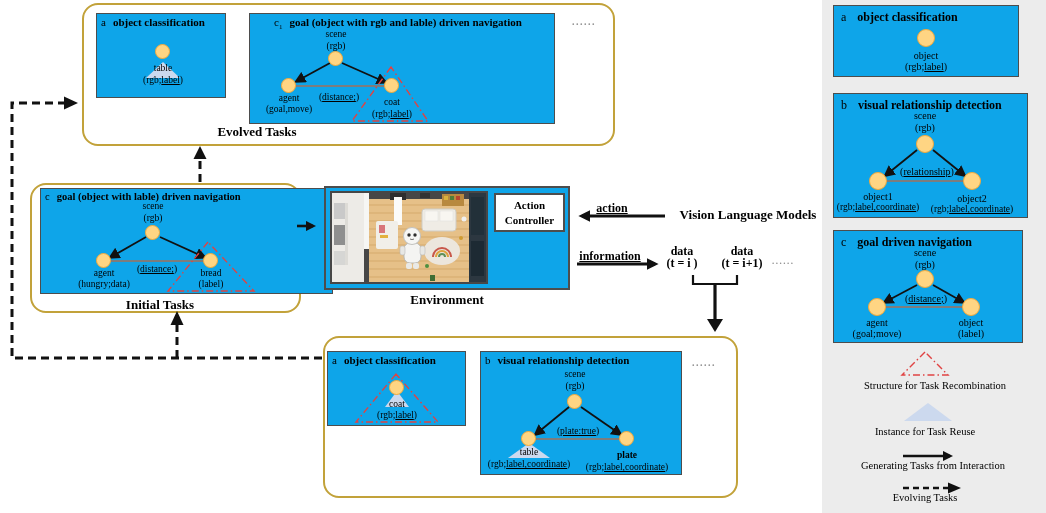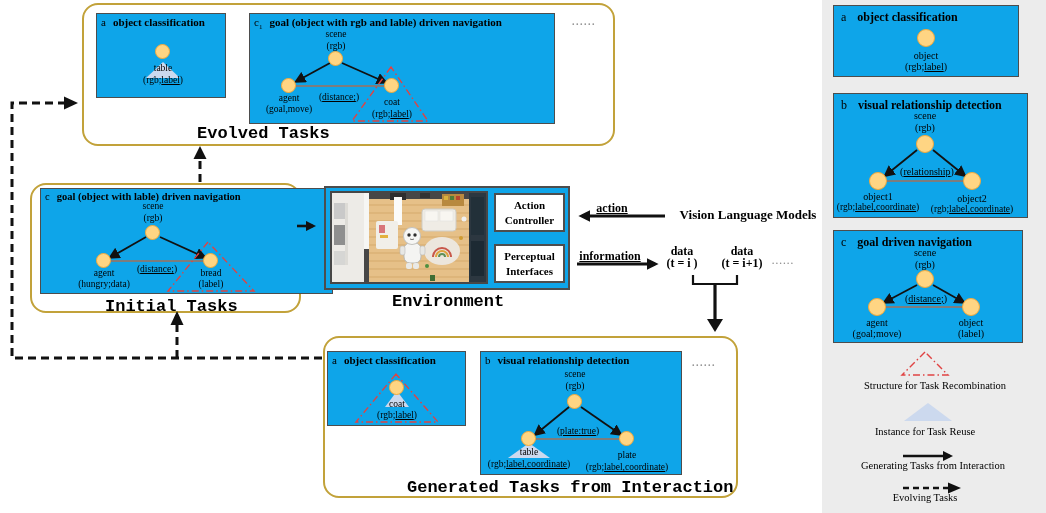--- a/index.html
+++ b/index.html
@@ -10,22 +10,22 @@
   .gold { border:2px solid #C2A23A; border-radius:16px; background:#fff; z-index:1; }
   .wbox { border:1.5px solid #4d4d4d; background:#0ea5e9; z-index:1; }
   .hdr { font-size:11px; font-weight:bold; padding:2px 4px; white-space:nowrap; }
   .hdr .tag { font-weight:normal; margin-right:7px; }
   .hdr2 { font-size:12px; font-weight:bold; padding:4px 7px; white-space:nowrap; }
   .hdr2 .tag { font-weight:normal; margin-right:11px; }
   .tag sub { font-size:7px; }
   .lbl { position:absolute; text-align:center; font-size:9.5px; line-height:1.1;
          white-space:nowrap; z-index:3; }
   .lbl10 { font-size:10px; }
-  .cap { position:absolute; text-align:center; font-weight:bold; font-size:17px;
-         z-index:3; white-space:nowrap;font-family:Liberation Mono, monospace; }
+  .cap { position:absolute; text-align:center; font-weight:bold; font-size:13px;
+         z-index:3; white-space:nowrap; }
   .node { position:absolute; width:15px; height:15px; border-radius:50%;
           background:#FFD583; border:1.5px solid #F2A93B; z-index:3; }
   .node.big { width:18px; height:18px; }
   .u { text-decoration:underline; }
   .dots { position:absolute; z-index:3; color:#8f8f8f; font-weight:bold;
           font-size:10px; letter-spacing:1.5px; }
   .flow { position:absolute; z-index:3; font-weight:bold; font-size:12px;
           text-align:center; white-space:nowrap; }
   .flow.ul { text-decoration:underline; }
   .envbox { border:2px solid #4d4d4d; background:#fff; z-index:1;
@@ -39,37 +39,33 @@
 <body>
 
 <div class="canvas">
 
   <div class="sidebar-bg" style="left:822px;top:0;width:224px;height:513px;"></div>
 
   <div class="abs gold" style="left:82px;top:3px;width:533px;height:143px;"></div>
   <div class="abs wbox" style="left:96px;top:13px;width:130px;height:85px;">
     <div class="hdr"><span class="tag">a</span><span>object classification</span></div>
   </div>
-  <div class="abs wbox" style="left:249px;top:13px;width:306px;height:111px;">
+  <div class="abs wbox" style="left:249px;top:13px;width:306px;height:111px;padding-left:20px;">
     <div class="hdr"><span class="tag"><span>c</span><sub>1</sub></span><span>goal (object with rgb and lable) driven navigation</span></div>
   </div>
 
   <div class="abs gold" style="left:30px;top:183px;width:271px;height:130px;"></div>
   <div class="abs wbox" style="left:40px;top:188px;width:293px;height:106px;">
     <div class="hdr" style="font-size:10.5px;"><span class="tag">c</span><span>goal (object with lable) driven navigation</span></div>
   </div>
 
   <div class="abs wbox" style="left:324px;top:186px;width:246px;height:104px;border-width:2px;"></div>
   <div class="abs envbox" style="left:494px;top:193px;width:71px;height:39px;">
     <div>Action</div>
     <div>Controller</div>
-  </div>
-  <div class="abs envbox" style="left:494px;top:244px;width:71px;height:39px;">
-    <div>Perceptual</div>
-    <div>Interfaces</div>
   </div>
 
   <div class="abs gold" style="left:323px;top:336px;width:415px;height:162px;"></div>
   <div class="abs wbox" style="left:327px;top:351px;width:139px;height:75px;">
     <div class="hdr"><span class="tag">a</span><span>object classification</span></div>
   </div>
   <div class="abs wbox" style="left:480px;top:351px;width:202px;height:124px;">
     <div class="hdr"><span class="tag">b</span><span>visual relationship detection</span></div>
   </div>
 
@@ -254,24 +250,23 @@
   <div class="lbl" style="left:352px;top:410px;width:90px;"><span>(rgb;</span><span class="u">label</span><span>)</span></div>
 
   <div class="lbl" style="left:545px;top:369px;width:60px;">scene</div>
   <div class="lbl" style="left:545px;top:381px;width:60px;">(rgb)</div>
   <div class="node" style="left:567px;top:394px;"></div>
   <div class="node" style="left:521px;top:431px;"></div>
   <div class="node" style="left:619px;top:431px;"></div>
   <div class="lbl" style="left:533px;top:426px;width:90px;"><span>(</span><span class="u">plate:true</span><span>)</span></div>
   <div class="lbl" style="left:499px;top:447px;width:60px;">table</div>
   <div class="lbl" style="left:479px;top:459px;width:100px;"><span>(rgb;</span><span class="u">label,coordinate</span><span>)</span></div>
-  <div class="lbl" style="left:597px;top:450px;width:60px;">plate</div>
+  <div class="lbl" style="left:597px;top:450px;width:60px;font-weight:bold;">plate</div>
   <div class="lbl" style="left:577px;top:462px;width:100px;"><span>(rgb;</span><span class="u">label,coordinate</span><span>)</span></div>
   <div class="dots" style="left:692px;top:357px;">......</div>
-  <div class="cap" style="left:407px;top:478px;width:240px;">Generated Tasks from Interaction</div>
 
   <div class="node big" style="left:917px;top:29px;"></div>
   <div class="lbl lbl10" style="left:891px;top:50px;width:70px;">object</div>
   <div class="lbl lbl10" style="left:881px;top:61px;width:90px;"><span>(rgb;</span><span class="u">label</span><span>)</span></div>
 
   <div class="lbl lbl10" style="left:895px;top:110px;width:60px;">scene</div>
   <div class="lbl lbl10" style="left:895px;top:122px;width:60px;">(rgb)</div>
   <div class="node big" style="left:916px;top:135px;"></div>
   <div class="node big" style="left:869px;top:172px;"></div>
   <div class="node big" style="left:963px;top:172px;"></div>

